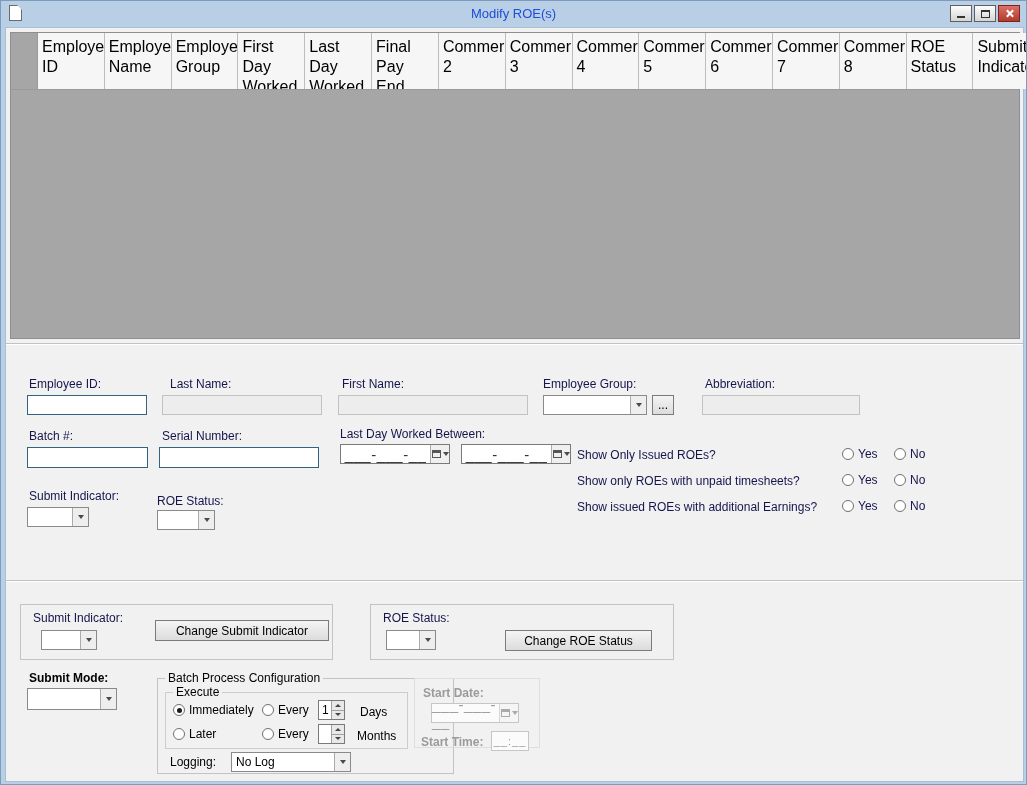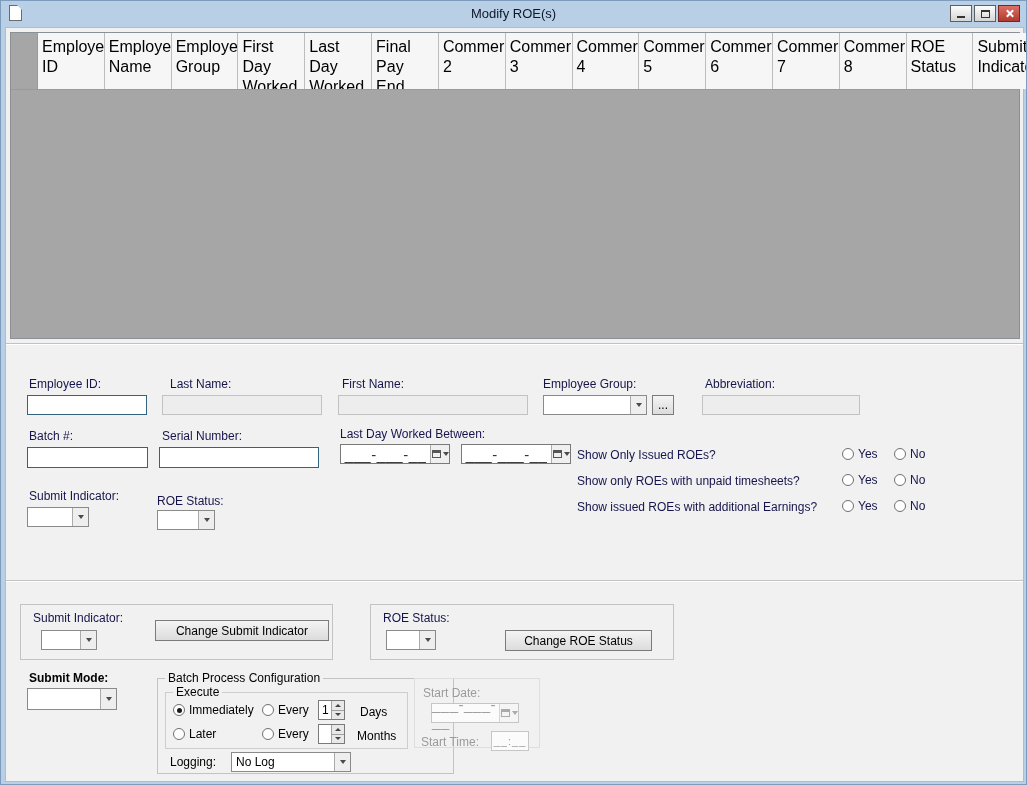--- a/index.html
+++ b/index.html
@@ -2,21 +2,21 @@
 <html><head>
 <meta charset="utf-8">
 <style>
   * { box-sizing: border-box; }
   body { margin:0; font-family:"Liberation Sans", sans-serif; }
 
   .win { position:relative; width:1027px; height:785px; background:#b8cfe6; border:1px solid #7d9cbd; overflow:hidden; }
 
   
   .titlebar { position:absolute; left:0; top:0; right:0; height:26px; }
-  .title { position:absolute; left:0; right:0; top:5px; text-align:center; font-size:13px; color:#0f172a; }
+  .title { position:absolute; left:0; right:0; top:5px; text-align:center; font-size:13px; color:#1d4ed8; }
   .win-icon { position:absolute; left:8px; top:4px; width:13px; height:16px; background:#fff; border:1px solid #6b6b6b; }
   .win-icon::after { content:""; position:absolute; right:-1px; top:-1px; width:0; height:0; border-left:5px solid transparent; border-top:5px solid #b8cfe6; }
   .winbtns { position:absolute; right:6px; top:4px; display:flex; gap:2px; }
   .wbtn { width:22px; height:17px; border:1px solid #5f5f5f; background:linear-gradient(#fdfdfd,#d5d5d5); display:flex; align-items:center; justify-content:center; }
   .wbtn.close { background:linear-gradient(#dd7065,#b03a2e); border-color:#7c241b; }
   .glyph-min { width:8px; height:2px; background:#333; margin-top:7px; }
   .glyph-max { width:9px; height:8px; border:1px solid #333; border-top-width:2px; }
   .glyph-close { position:relative; width:9px; height:9px; }
   .glyph-close::before, .glyph-close::after { content:""; position:absolute; left:4px; top:0; width:2px; height:9px; background:#fff; }
   .glyph-close::before { transform:rotate(45deg); }
@@ -32,21 +32,21 @@
   .gcols { flex:1; display:flex; }
   .gcol { flex:1; border-right:1px solid #bdbdbd; padding:4px 4px; font-size:16px; line-height:1.25; color:#000; background:#f6f6f6; overflow:hidden; }
   .gbody { position:absolute; left:0; top:58px; right:0; bottom:0; background:#a6a6a6; }
 
   .sep { position:absolute; left:0; width:1017px; height:2px; border-top:1px solid #c2c2c2; border-bottom:1px solid #ffffff; }
 
   
   .lbl { position:absolute; font-size:12px; color:#15154c; white-space:nowrap; }
   .lbl.black { color:#000; }
   .lbl.bold { font-weight:bold; color:#000; }
-  .lbl.gray { color:#9b9b9b; font-weight:normal; }
+  .lbl.gray { color:#9b9b9b; font-weight:bold; }
 
   input.tb { position:absolute; background:#fff; border:1px solid #33647f; font:12px "Liberation Sans",sans-serif; padding:1px 4px; outline:none; }
   input.tb.dis { background:#ededed; border-color:#c2c2c2; }
 
   .combo { position:absolute; background:#fff; border:1px solid #8a8a8a; }
   .combo .val { position:absolute; left:4px; top:2px; right:22px; font-size:12px; white-space:nowrap; overflow:hidden; color:#000; }
   .combo .drop { position:absolute; top:0; right:0; bottom:0; width:16px; background:#eeeeee; border-left:1px solid #ababab; display:flex; align-items:center; justify-content:center; }
   .tri-down { width:0; height:0; border-left:3.5px solid transparent; border-right:3.5px solid transparent; border-top:4px solid #4a4a4a; }
 
   .btn { position:absolute; background:linear-gradient(#f4f4f4,#dcdcdc); border:1px solid #7b7b7b; font-size:12px; color:#000; display:flex; align-items:center; justify-content:center; cursor:default; }

